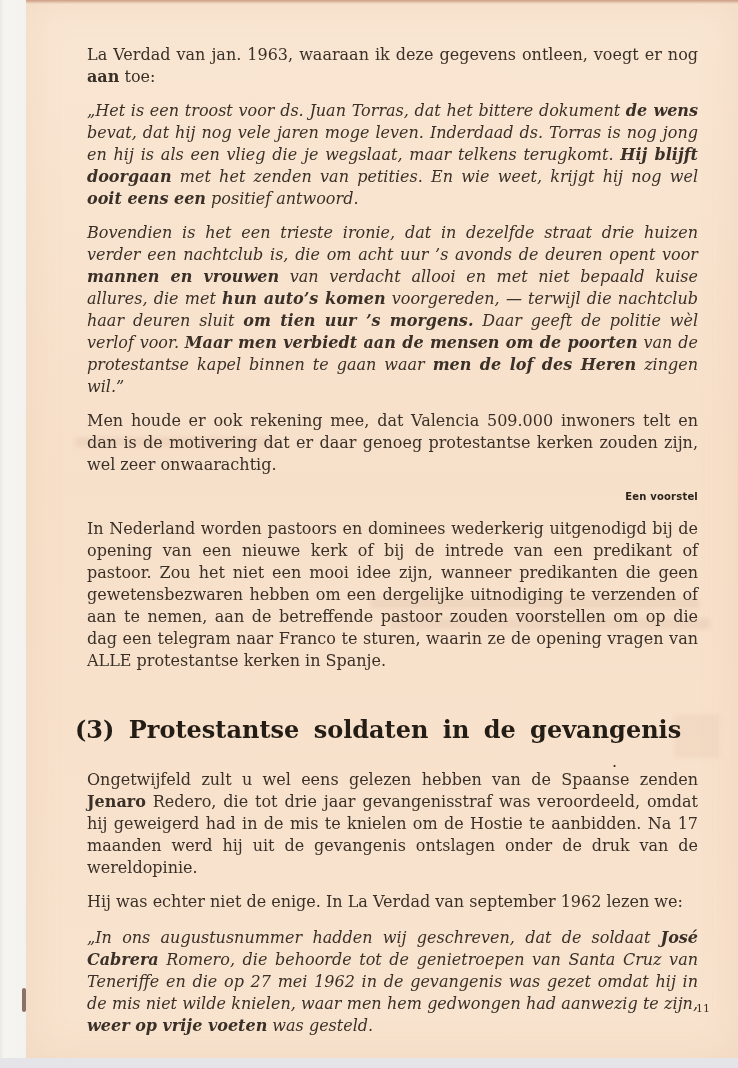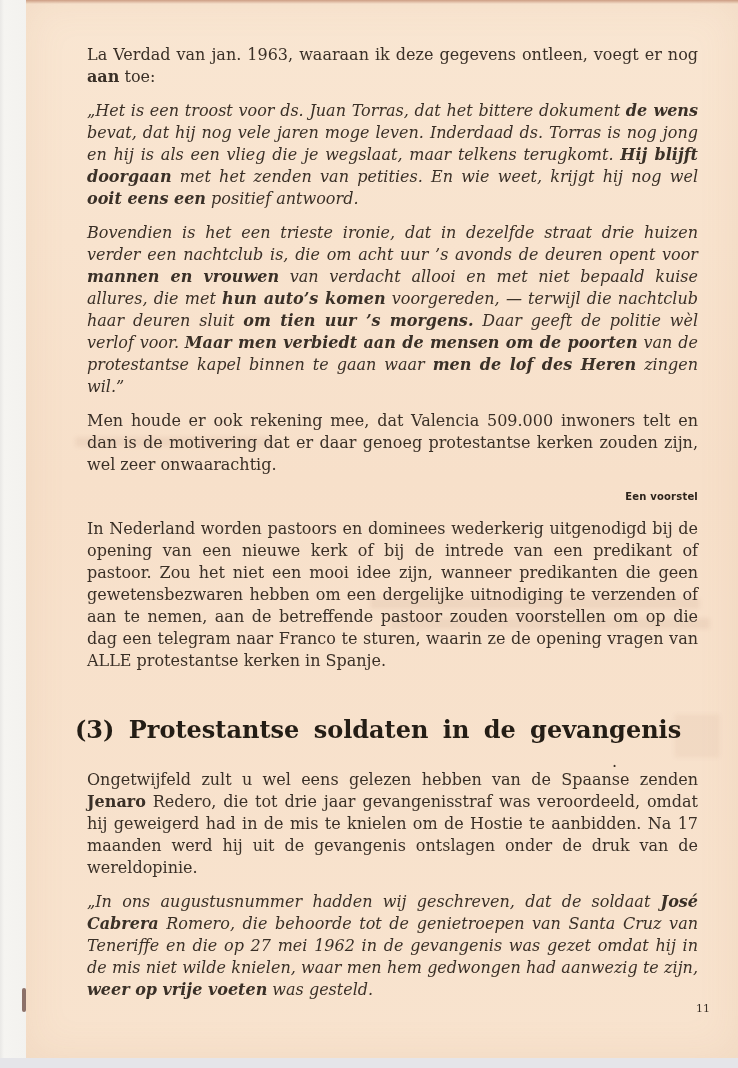--- a/index.html
+++ b/index.html
@@ -106,20 +106,21 @@
 
   <div class="text-column">
       <div class="blk p-body"><span>La Verdad van jan. 1963, waaraan ik deze gegevens ontleen, voegt er nog </span><span class="b">aan</span><span> toe:</span></div>
       <div class="blk p-italic"><span>„Het is een troost voor ds. Juan Torras, dat het bittere dokument </span><span class="b">de wens</span><span> bevat, dat hij nog vele jaren moge leven. Inderdaad ds. Torras is nog jong en hij is als een vlieg die je wegslaat, maar telkens terugkomt. </span><span class="b">Hij blijft doorgaan</span><span> met het zenden van petities. En wie weet, krijgt hij nog wel </span><span class="b">ooit eens een</span><span> positief antwoord.</span></div>
       <div class="blk p-italic"><span>Bovendien is het een trieste ironie, dat in dezelfde straat drie huizen verder een nachtclub is, die om acht uur ’s avonds de deuren opent voor </span><span class="b">mannen en vrouwen</span><span> van verdacht allooi en met niet bepaald kuise allures, die met </span><span class="b">hun auto’s komen</span><span> voorgereden, — terwijl die nachtclub haar deuren sluit </span><span class="b">om tien uur ’s morgens.</span><span> Daar geeft de politie wèl verlof voor. </span><span class="b">Maar men verbiedt aan de mensen om de poorten</span><span> van de protestantse kapel binnen te gaan waar </span><span class="b">men de lof des Heren</span><span> zingen wil.”</span></div>
       <div class="blk p-body"><span>Men houde er ook rekening mee, dat Valencia 509.000 inwoners telt en dan is de motivering dat er daar genoeg protestantse kerken zouden zijn, wel zeer onwaarachtig.</span></div>
       <div class="blk h-right"><span>Een voorstel</span></div>
       <div class="blk p-body"><span>In Nederland worden pastoors en dominees wederkerig uitgenodigd bij de opening van een nieuwe kerk of bij de intrede van een predikant of pastoor. Zou het niet een mooi idee zijn, wanneer predikanten die geen gewetensbezwaren hebben om een dergelijke uitnodiging te verzenden of aan te nemen, aan de betreffende pastoor zouden voorstellen om op die dag een telegram naar Franco te sturen, waarin ze de opening vragen van ALLE protestantse kerken in Spanje.</span></div>
       <div class="blk h-section"><span>(3) Protestantse soldaten in de gevangenis</span></div>
       <div class="blk p-body"><span>Ongetwijfeld zult u wel eens gelezen hebben van de Spaanse zenden </span><span class="b">Jenaro</span><span> Redero, die tot drie jaar gevangenisstraf was veroordeeld, omdat hij geweigerd had in de mis te knielen om de Hostie te aanbidden. Na 17 maanden werd hij uit de gevangenis ontslagen onder de druk van de wereldopinie.</span></div>
+      <div class="blk p-body"><span>Hij was echter niet de enige. In La Verdad van september 1962 lezen we:</span></div>
       <div class="blk p-italic"><span>„In ons augustusnummer hadden wij geschreven, dat de soldaat </span><span class="b">José Cabrera</span><span> Romero, die behoorde tot de genietroepen van Santa Cruz van Teneriffe en die op 27 mei 1962 in de gevangenis was gezet omdat hij in de mis niet wilde knielen, waar men hem gedwongen had aanwezig  te zijn, </span><span class="b">weer op vrije voeten</span><span> was gesteld.</span></div>
     </div>
 
   <div class="stray-period">.</div>
 
   <div class="page-number">11</div>
 </div>
 
 <div class="scan-bottom-strip"></div>
 

